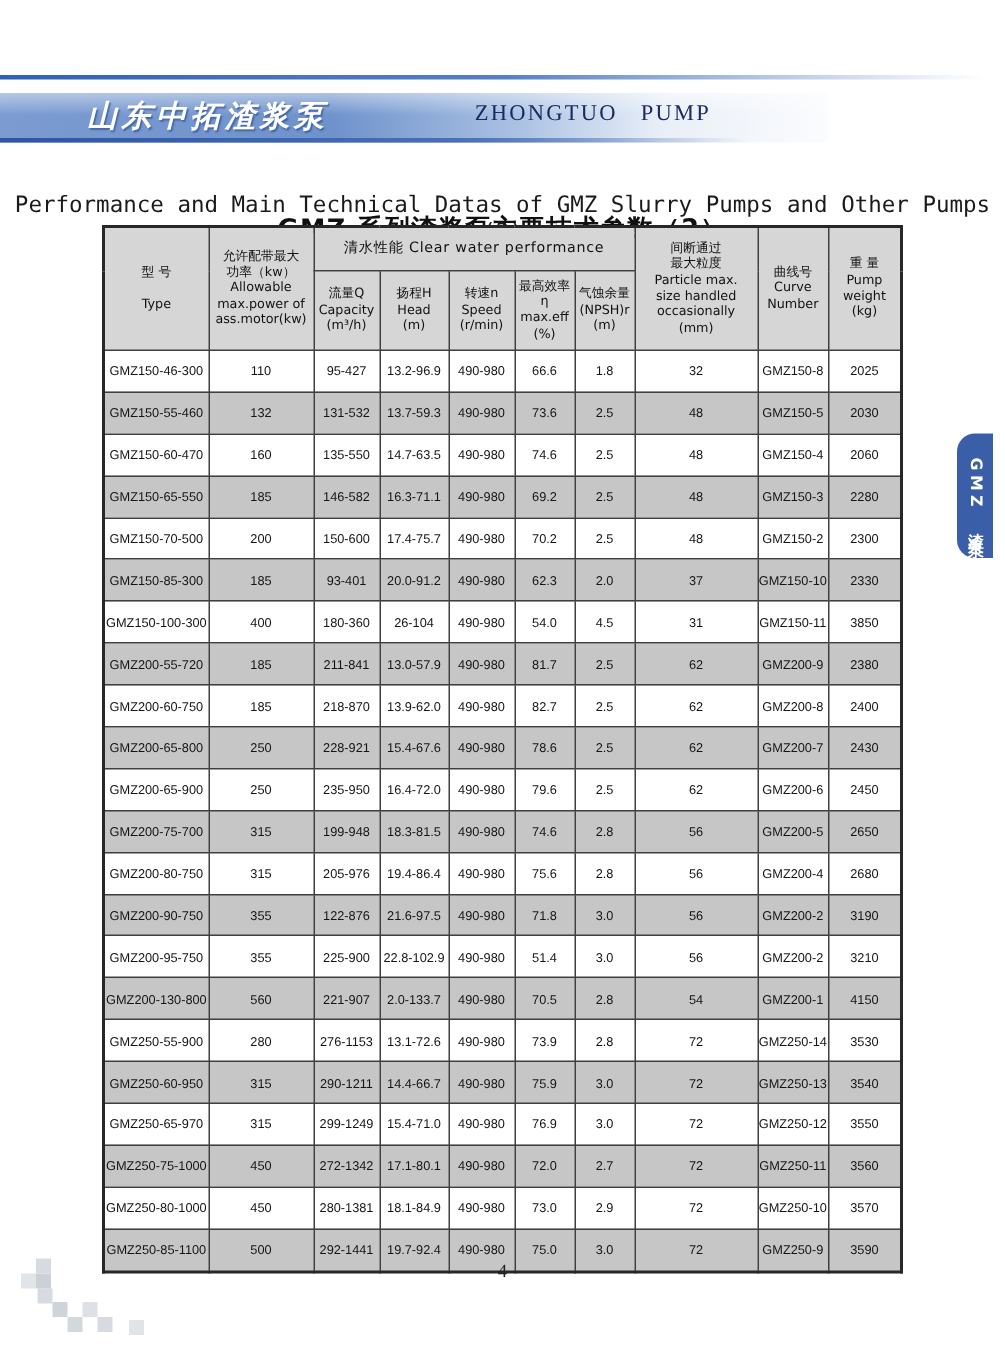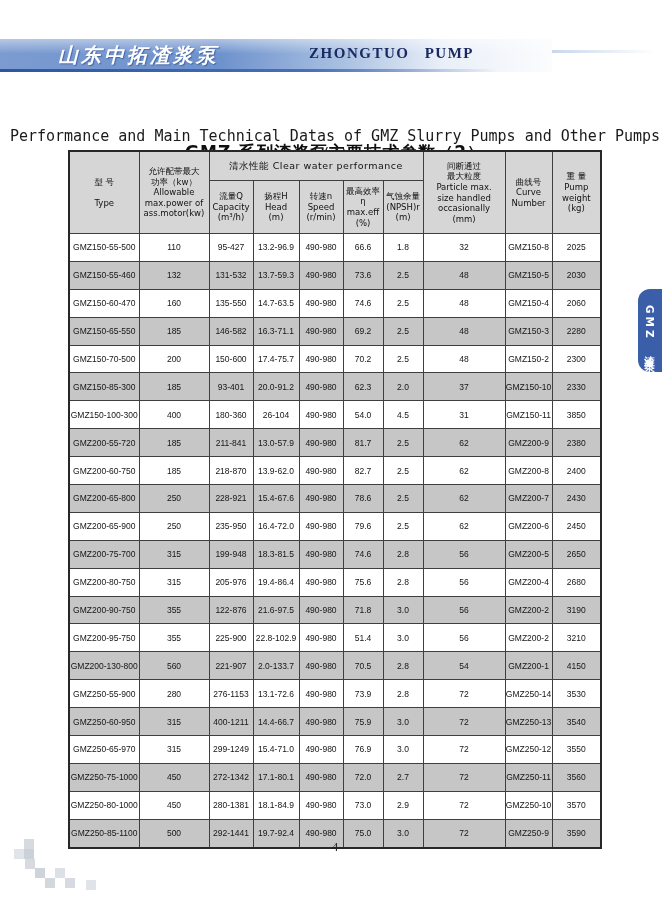--- a/index.html
+++ b/index.html
@@ -5,38 +5,38 @@
   html,body{margin:0;padding:0;}
   body{
     width:670px;height:902px;background:#ffffff;position:relative;overflow:hidden;
     font-family:"Liberation Sans", sans-serif;
   }
   .topline{
     position:absolute;left:0;top:50px;width:670px;height:3px;
     background:linear-gradient(90deg,#2d62b5 0%,#567fc4 50%,#c7d6ec 82%,rgba(255,255,255,0) 98%);
   }
   .banner{
-    position:absolute;left:0;top:39px;width:552px;height:33px;
+    position:absolute;left:0;top:62px;width:552px;height:33px;
     background:
       linear-gradient(180deg,rgba(255,255,255,0.45) 0%,rgba(255,255,255,0) 45%),
       linear-gradient(90deg,#7b9bd1 0%,#6e92cc 40%,#a9c0e2 62%,#e9eff8 80%,#fbfcfe 100%);
   }
   .banner::after{
     content:"";position:absolute;left:0;bottom:0;width:100%;height:3px;
     background:linear-gradient(90deg,var(--banner-dark-edge,#2e55a5) 0%,#486eb5 55%,rgba(99,133,191,0) 90%);
   }
   .logo-cn{
     position:absolute;left:58px;top:3px;
     font-family:"Liberation Serif", serif;font-style:italic;font-weight:bold;
     font-size:20px;line-height:26px;color:#ffffff;letter-spacing:3px;
     text-shadow:1px 1px 1px rgba(40,70,140,.6);white-space:nowrap;
   }
   .brand-en{
     position:absolute;right:78px;top:6px;
-    font-family:"Liberation Serif", serif;font-weight:bold;font-size:15px;
+    font-family:"Liberation Serif", serif;font-weight:normal;font-size:15px;
     color:var(--brand-navy,#1a2a60);letter-spacing:1.5px;word-spacing:10px;white-space:nowrap;
   }
   .title{
     position:absolute;left:0;top:97px;width:670px;text-align:center;
     font-family:"DejaVu Sans", sans-serif;font-weight:bold;font-size:17px;
     color:#101010;letter-spacing:1px;margin-top:44px;
   }
   .subtitle{
     position:absolute;left:0;top:127px;width:670px;text-align:center;
     font-family:"DejaVu Sans Mono", monospace;font-size:15px;color:#1a1a1a;
@@ -158,21 +158,21 @@
         <th>最高效率η
 max.eff
 (%)</th>
         <th>气蚀余量
 (NPSH)r
 (m)</th>
       </tr>
     </thead>
     <tbody id="spec-body">
         <tr>
-          <td>GMZ150-55-500</td>
+          <td>GMZ150-46-300</td>
           <td>110</td>
           <td>95-427</td>
           <td>13.2-96.9</td>
           <td>490-980</td>
           <td>66.6</td>
           <td>1.8</td>
           <td>32</td>
           <td>GMZ150-8</td>
           <td>2025</td>
         </tr>
@@ -364,21 +364,21 @@
           <td>490-980</td>
           <td>73.9</td>
           <td>2.8</td>
           <td>72</td>
           <td>GMZ250-14</td>
           <td>3530</td>
         </tr>
         <tr>
           <td>GMZ250-60-950</td>
           <td>315</td>
-          <td>400-1211</td>
+          <td>290-1211</td>
           <td>14.4-66.7</td>
           <td>490-980</td>
           <td>75.9</td>
           <td>3.0</td>
           <td>72</td>
           <td>GMZ250-13</td>
           <td>3540</td>
         </tr>
         <tr>
           <td>GMZ250-65-970</td>

